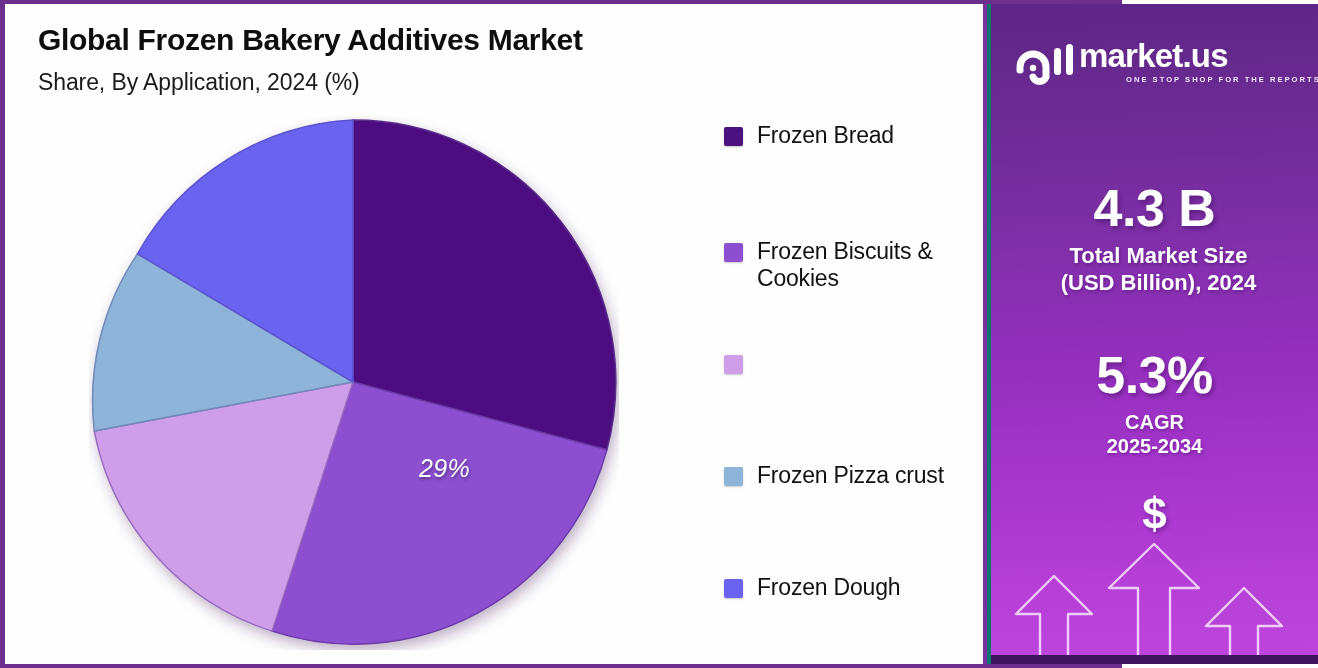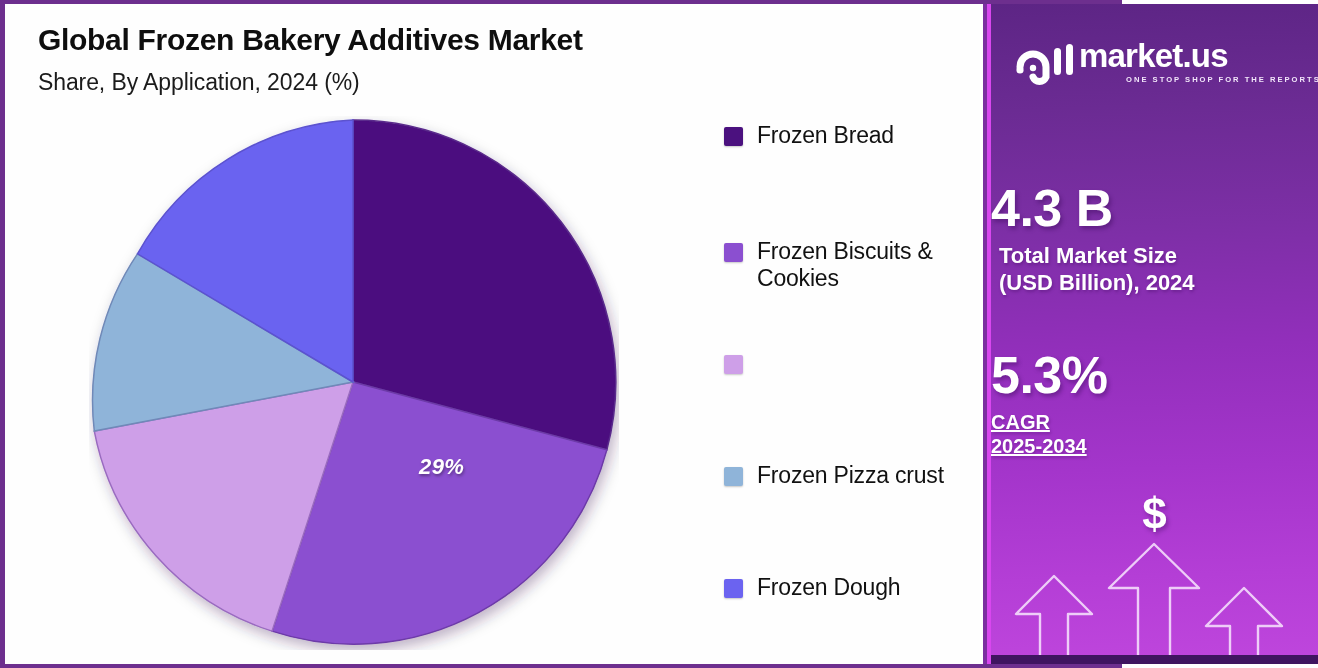--- a/index.html
+++ b/index.html
@@ -5,21 +5,21 @@
   * { box-sizing: border-box; margin: 0; padding: 0; }
   html, body {
     width: 1318px; height: 668px;
     font-family: "Liberation Sans", sans-serif;
     background: #ffffff;
     overflow: hidden;
   }
   #infographic {
     position: relative;
     width: 1122px; height: 668px;
-    background: #d946ef;
+    background: #0f766e;
     border-left: 5px solid #6d2f8e;
     border-top: 4px solid #6d2f8e;
     border-bottom: 4px solid #6d2f8e;
     border-right: 0;
   }
 
   
   #chart-panel {
     position: absolute;
     left: 0; top: 0;
@@ -41,21 +41,21 @@
   
   #pie-wrap {
     position: absolute;
     left: 84px; top: 112px;
     width: 530px; height: 534px;
   }
   #pie-svg { display: block; width: 530px; height: 534px; }
   #pie-label {
     position: absolute;
     left: 330px; top: 338px;
-    font-size: 22px; font-weight: 700; font-style: italic;
+    font-size: 25px; font-weight: 400; font-style: italic;
     color: #ffffff;
     text-shadow: 1px 2px 3px rgba(0,0,0,.35);
     letter-spacing: 0.4px;
     pointer-events: none;
   }
 
   
   #legend {
     position: absolute;
     left: 719px; top: 118px;
@@ -107,32 +107,32 @@
   #logo-text-wrap { display: flex; flex-direction: column; justify-content: center; }
   #logo-wordmark {
     font-size: 33px; font-weight: 700; color: #ffffff;
     letter-spacing: -0.8px; line-height: 1;
   }
   #logo-tagline {
     font-size: 7.6px; font-weight: 700; color: #f2e6fa;
     letter-spacing: 2.0px; margin-top: 3px; white-space: nowrap; margin-left: 47px;
   }
 
-  .stat-block { position: absolute; width: 327px; text-align: left; }
+  .stat-block { position: absolute; width: 327px; text-align: center; }
   .stat-value {
     font-size: 52px; font-weight: 700; color: #ffffff;
     letter-spacing: -0.5px; line-height: 1;
     text-shadow: 2px 3px 4px rgba(60,10,90,.45);
   }
   .stat-caption {
     font-size: 22px; font-weight: 700; color: #ffffff;
     line-height: 1.22; margin-top: 9px;
     text-shadow: 1px 2px 3px rgba(60,10,90,.35);
   }
-  .stat-caption.small { font-size: 20px; text-decoration: underline; }
+  .stat-caption.small { font-size: 20px; }
 
   #stat-market { top: 178px; }
   #stat-cagr { top: 345px; }
 
   #arrows { position: absolute; left: 0; bottom: 0; width: 327px; height: 180px; }
   #dollar-sign {
     position: absolute; left: 0; top: 8px; width: 327px;
     text-align: center;
     font-size: 44px; font-weight: 700; color: #ffffff;
     text-shadow: 2px 3px 4px rgba(60,10,90,.4);

